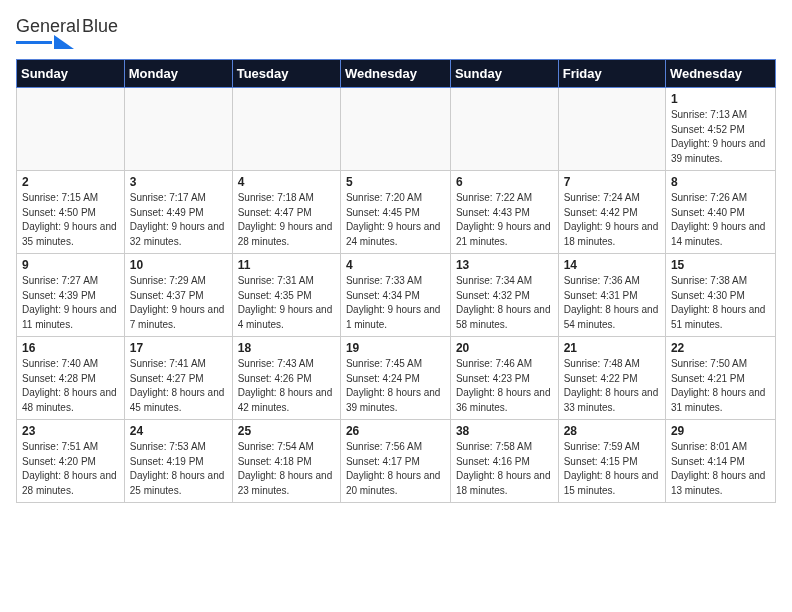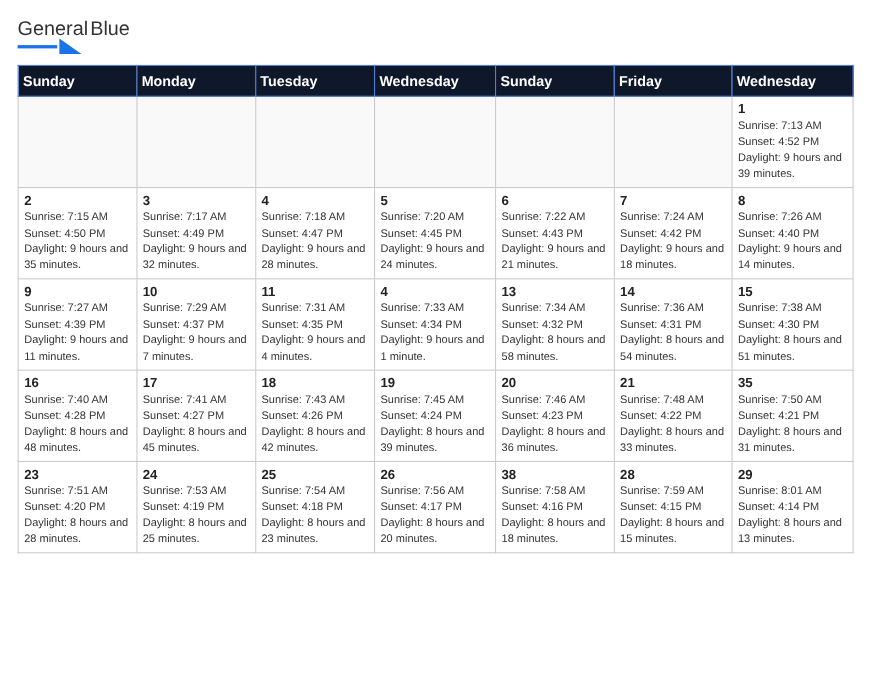--- a/index.html
+++ b/index.html
@@ -207,21 +207,21 @@
         </td>
         <td>
           <div class="day-num">20</div>
           <div class="day-info">Sunrise: 7:46 AM<br>Sunset: 4:23 PM<br>Daylight: 8 hours and 36 minutes.</div>
         </td>
         <td>
           <div class="day-num">21</div>
           <div class="day-info">Sunrise: 7:48 AM<br>Sunset: 4:22 PM<br>Daylight: 8 hours and 33 minutes.</div>
         </td>
         <td>
-          <div class="day-num">35</div>
+          <div class="day-num">22</div>
           <div class="day-info">Sunrise: 7:50 AM<br>Sunset: 4:21 PM<br>Daylight: 8 hours and 31 minutes.</div>
         </td>
       </tr>
       <tr>
         <td>
           <div class="day-num">23</div>
           <div class="day-info">Sunrise: 7:51 AM<br>Sunset: 4:20 PM<br>Daylight: 8 hours and 28 minutes.</div>
         </td>
         <td>
           <div class="day-num">24</div>

